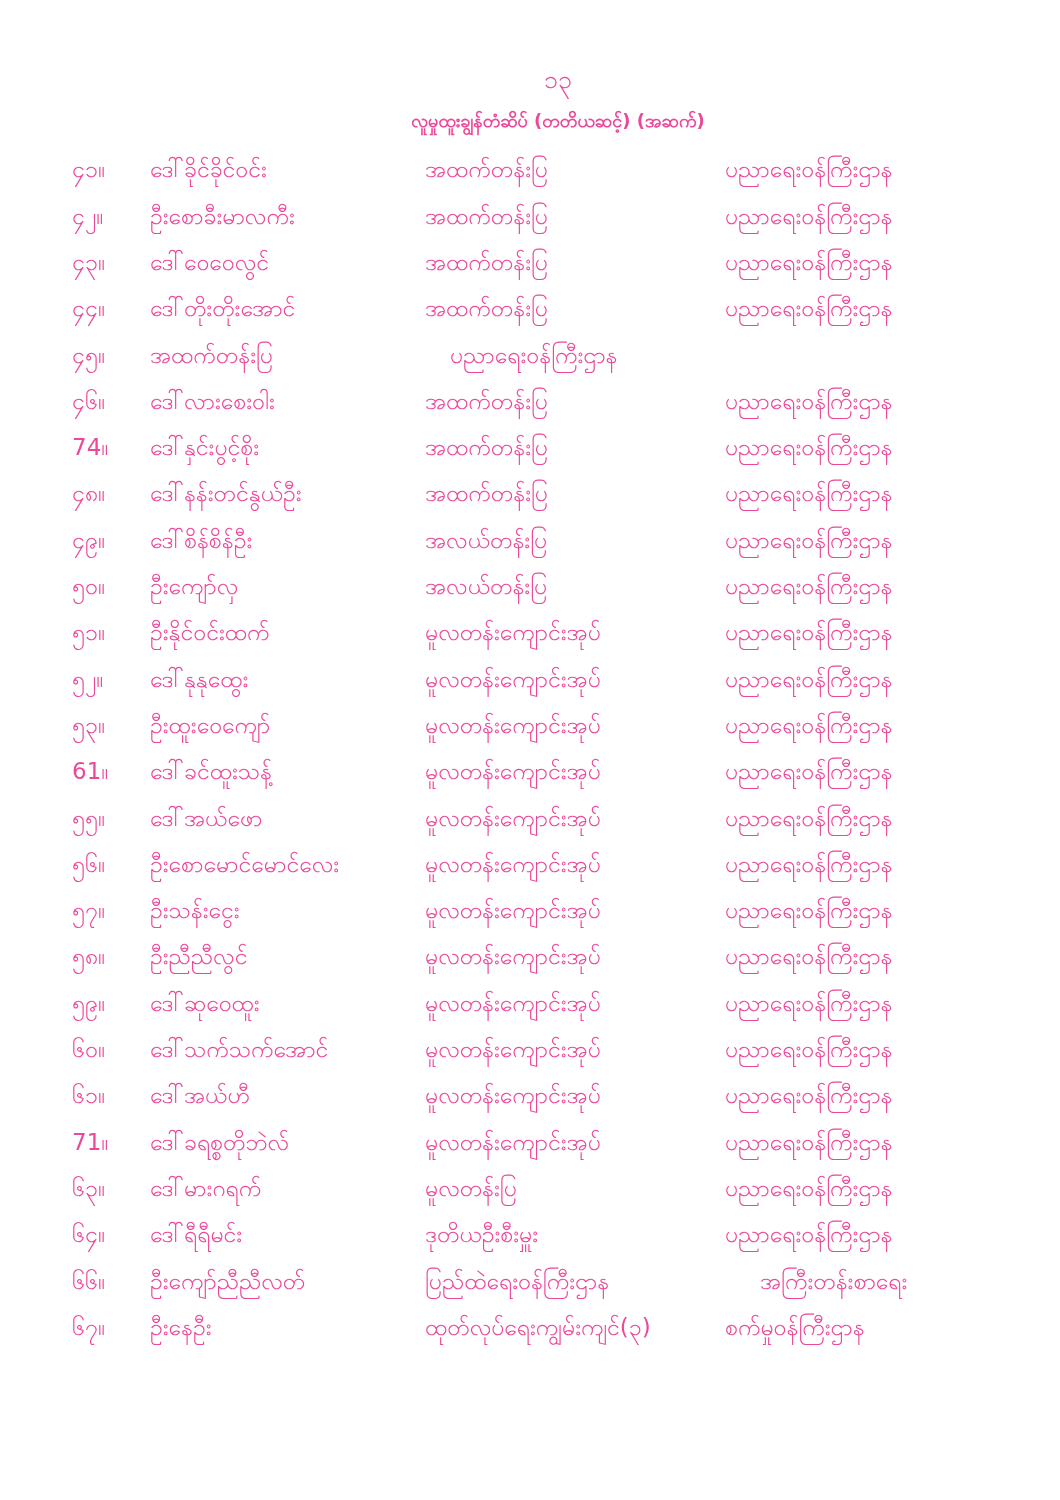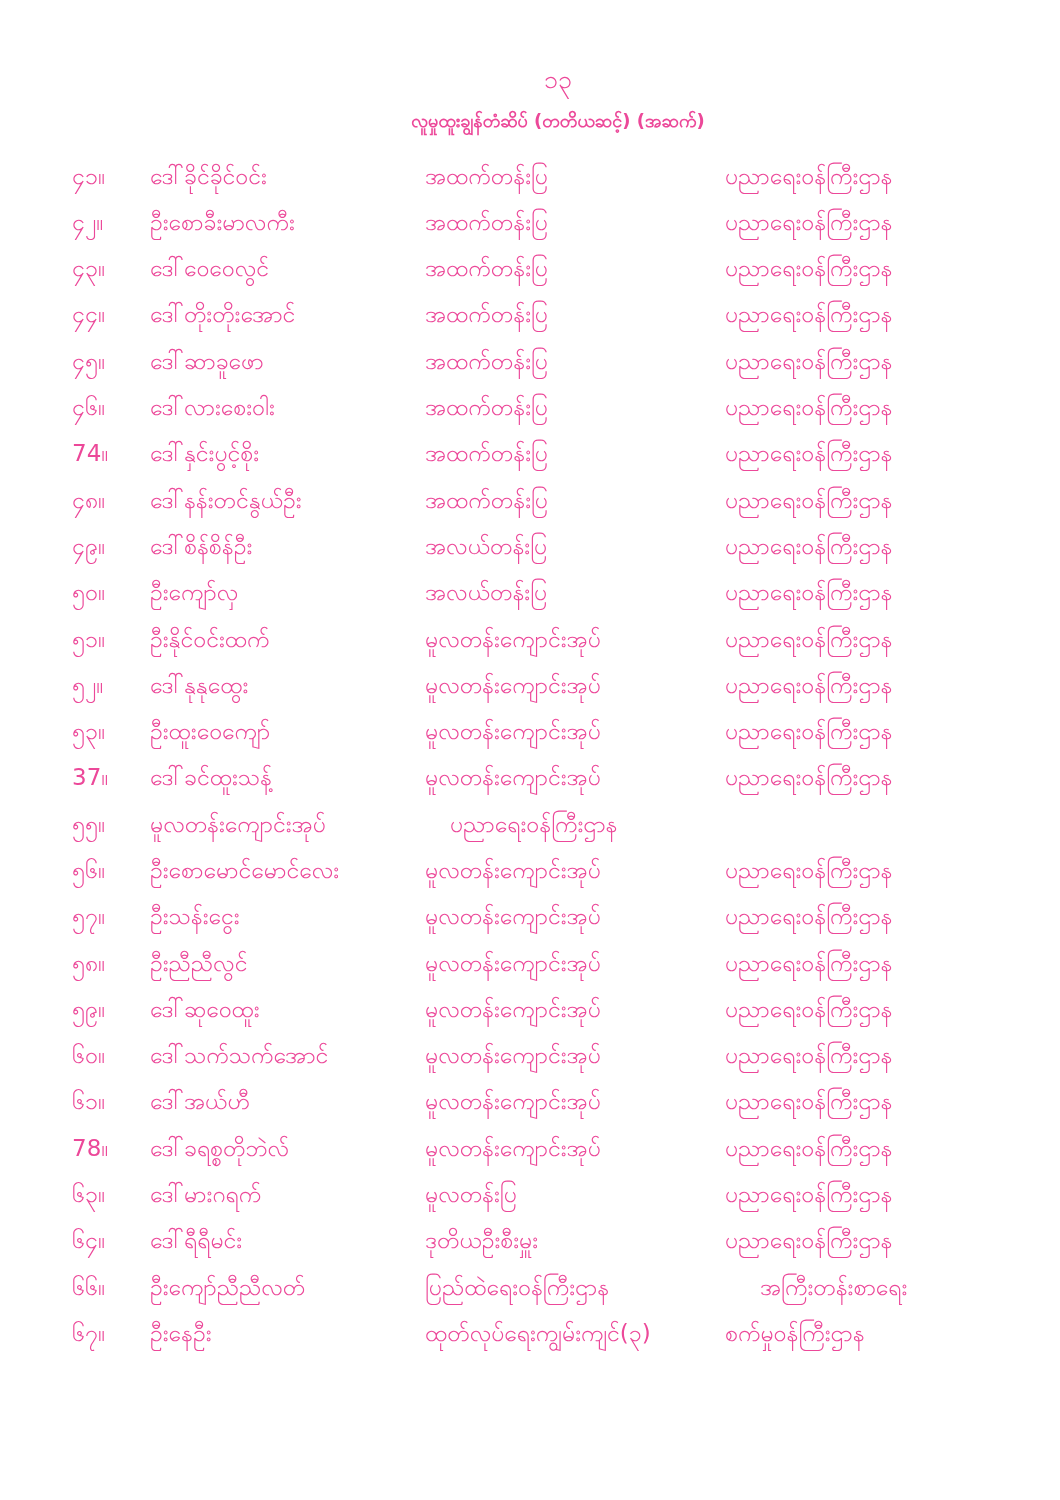--- a/index.html
+++ b/index.html
@@ -33,21 +33,21 @@
     margin-top: 14px;
     font-size: 18px;
     font-weight: bold;
     line-height: 1.3;
   }
   .table {
     margin: 22px 0 0 72px;
   }
   .row {
     display: flex;
-    align-items: center;
+    align-items: flex-start;
     height: 46.3px;
     font-size: 23px;
     white-space: nowrap;
   }
   .cell { flex: 0 0 auto; }
   .c-no       { width: 78px;  }
   .c-name     { width: 275px; }
   .c-position { width: 300px; }
   .c-ministry { flex: 1 1 auto; }
 </style>
@@ -80,21 +80,20 @@
         <div class="cell c-ministry">ပညာရေးဝန်ကြီးဌာန</div>
       </div>
       <div class="row">
         <div class="cell c-no">၄၄။</div>
         <div class="cell c-name">ဒေါ်တိုးတိုးအောင်</div>
         <div class="cell c-position">အထက်တန်းပြ</div>
         <div class="cell c-ministry">ပညာရေးဝန်ကြီးဌာန</div>
       </div>
       <div class="row">
         <div class="cell c-no">၄၅။</div>
-        <div class="cell c-name">ဒေါ်ဆာခူဖော</div>
         <div class="cell c-position">အထက်တန်းပြ</div>
         <div class="cell c-ministry">ပညာရေးဝန်ကြီးဌာန</div>
       </div>
       <div class="row">
         <div class="cell c-no">၄၆။</div>
         <div class="cell c-name">ဒေါ်လားစေးဝါး</div>
         <div class="cell c-position">အထက်တန်းပြ</div>
         <div class="cell c-ministry">ပညာရေးဝန်ကြီးဌာန</div>
       </div>
       <div class="row">
@@ -133,27 +132,28 @@
         <div class="cell c-position">မူလတန်းကျောင်းအုပ်</div>
         <div class="cell c-ministry">ပညာရေးဝန်ကြီးဌာန</div>
       </div>
       <div class="row">
         <div class="cell c-no">၅၃။</div>
         <div class="cell c-name">ဦးထူးဝေကျော်</div>
         <div class="cell c-position">မူလတန်းကျောင်းအုပ်</div>
         <div class="cell c-ministry">ပညာရေးဝန်ကြီးဌာန</div>
       </div>
       <div class="row">
-        <div class="cell c-no">37။</div>
+        <div class="cell c-no">61။</div>
         <div class="cell c-name">ဒေါ်ခင်ထူးသန့်</div>
         <div class="cell c-position">မူလတန်းကျောင်းအုပ်</div>
         <div class="cell c-ministry">ပညာရေးဝန်ကြီးဌာန</div>
       </div>
       <div class="row">
         <div class="cell c-no">၅၅။</div>
+        <div class="cell c-name">ဒေါ်အယ်ဖော</div>
         <div class="cell c-position">မူလတန်းကျောင်းအုပ်</div>
         <div class="cell c-ministry">ပညာရေးဝန်ကြီးဌာန</div>
       </div>
       <div class="row">
         <div class="cell c-no">၅၆။</div>
         <div class="cell c-name">ဦးစောမောင်မောင်လေး</div>
         <div class="cell c-position">မူလတန်းကျောင်းအုပ်</div>
         <div class="cell c-ministry">ပညာရေးဝန်ကြီးဌာန</div>
       </div>
       <div class="row">
@@ -180,21 +180,21 @@
         <div class="cell c-position">မူလတန်းကျောင်းအုပ်</div>
         <div class="cell c-ministry">ပညာရေးဝန်ကြီးဌာန</div>
       </div>
       <div class="row">
         <div class="cell c-no">၆၁။</div>
         <div class="cell c-name">ဒေါ်အယ်ဟီ</div>
         <div class="cell c-position">မူလတန်းကျောင်းအုပ်</div>
         <div class="cell c-ministry">ပညာရေးဝန်ကြီးဌာန</div>
       </div>
       <div class="row">
-        <div class="cell c-no">78။</div>
+        <div class="cell c-no">71။</div>
         <div class="cell c-name">ဒေါ်ခရစ္စတိုဘဲလ်</div>
         <div class="cell c-position">မူလတန်းကျောင်းအုပ်</div>
         <div class="cell c-ministry">ပညာရေးဝန်ကြီးဌာန</div>
       </div>
       <div class="row">
         <div class="cell c-no">၆၃။</div>
         <div class="cell c-name">ဒေါ်မားဂရက်</div>
         <div class="cell c-position">မူလတန်းပြ</div>
         <div class="cell c-ministry">ပညာရေးဝန်ကြီးဌာန</div>
       </div>

